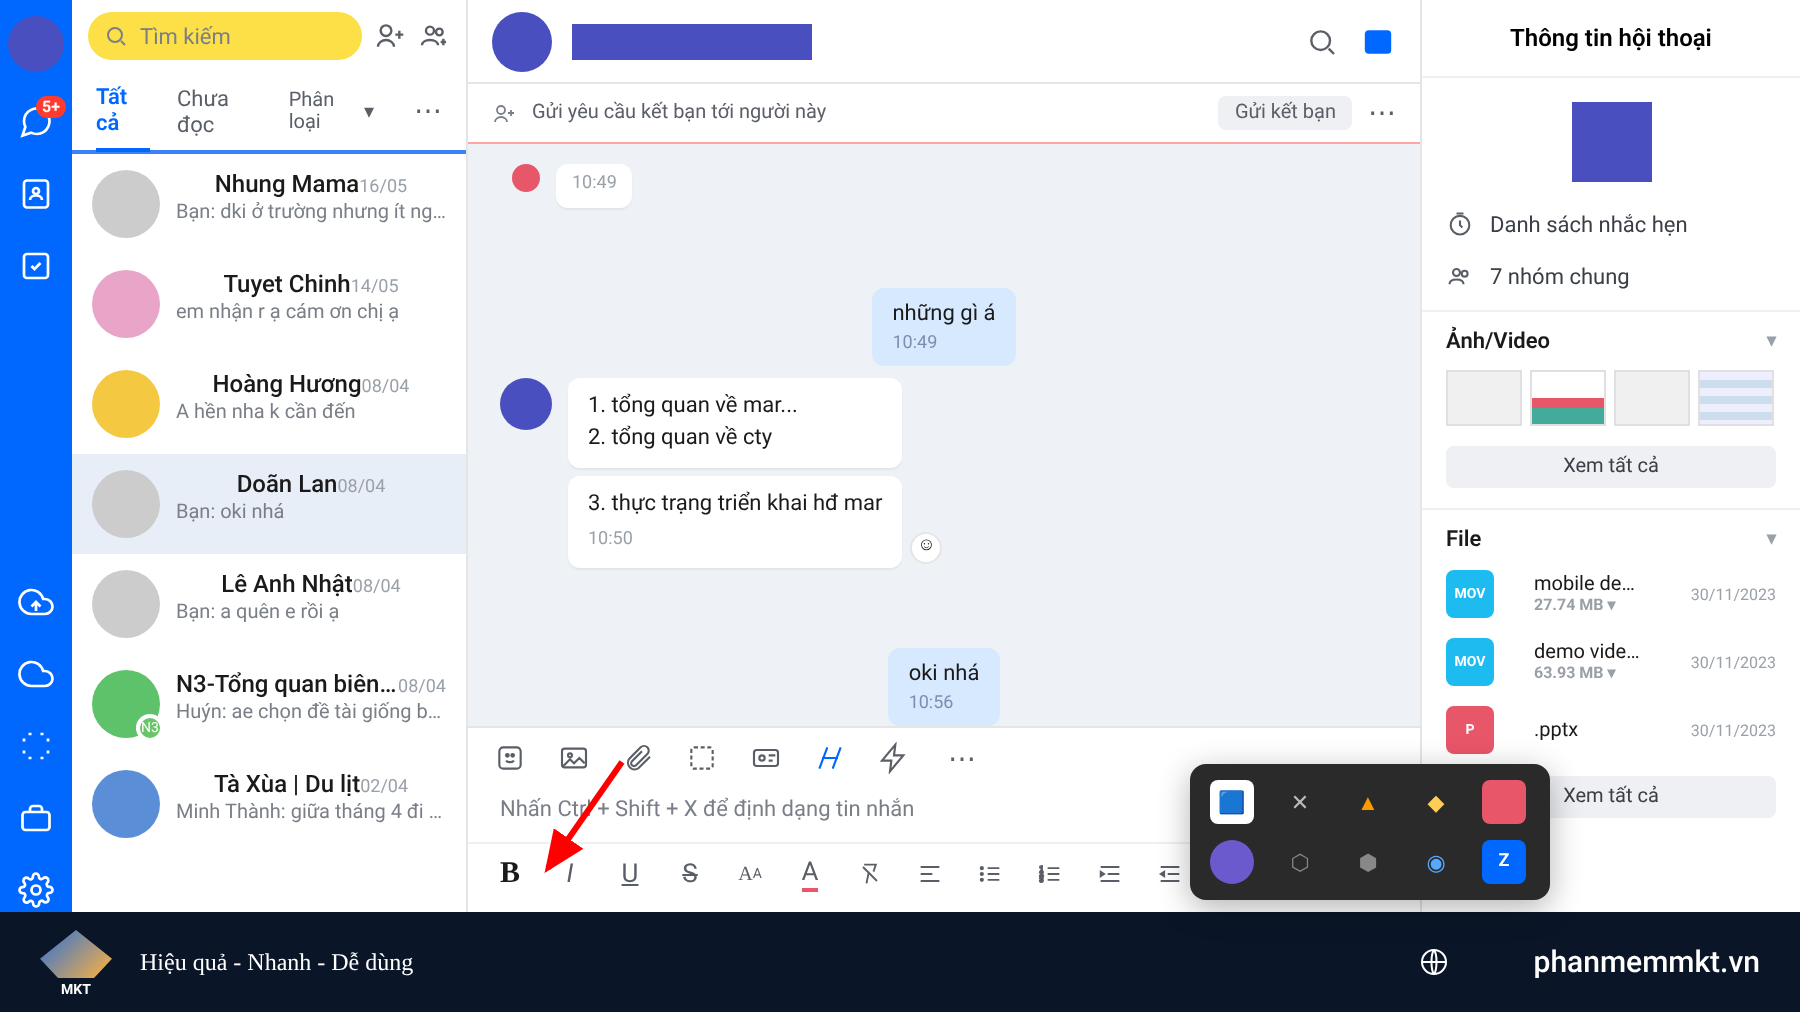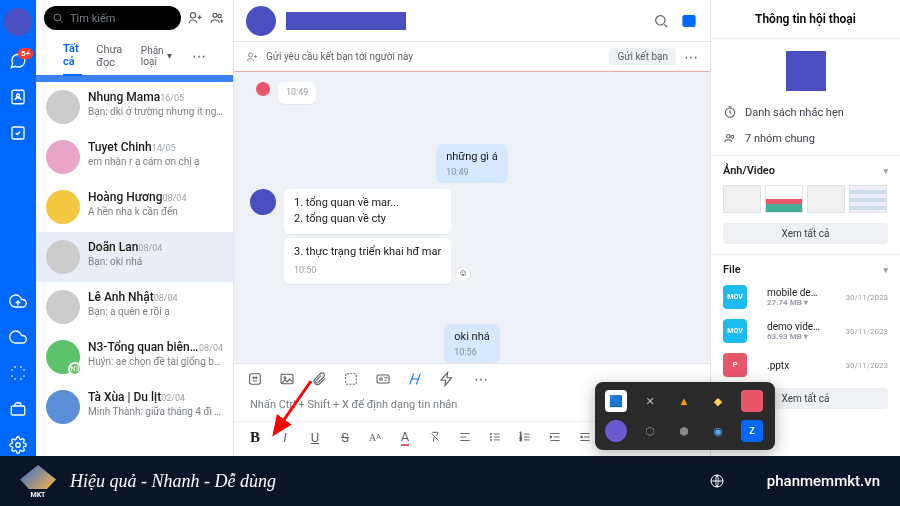--- a/index.html
+++ b/index.html
@@ -11,43 +11,43 @@
 .rail { width: 36px; background: #0068ff; display: flex; flex-direction: column; align-items: center; padding-top: 8px; gap: 14px; }
 .rail .avatar-top { width: 28px; height: 28px; border-radius: 50%; background: #4a4fbf; }
 .rail-icon { width: 22px; height: 22px; display: flex; align-items: center; justify-content: center; color: #fff; position: relative; cursor: pointer; }
 .rail-icon svg { width: 18px; height: 18px; stroke: #fff; fill: none; stroke-width: 1.8; }
 .rail .badge { position: absolute; top: -2px; right: -4px; background: #ff3b30; color: #fff; font-size: 8px; border-radius: 8px; padding: 1px 3px; font-weight: bold; }
 .rail .spacer { flex: 1; }
 
 
 .convlist { width: 198px; border-right: 1px solid #e5e5e5; display: flex; flex-direction: column; background: #fff; }
 .search-row { display: flex; align-items: center; padding: 6px 8px; gap: 6px; }
-.search-box { flex: 1; background: #000000; border-radius: 14px; height: 24px; display: flex; align-items: center; padding: 0 8px; gap: 6px; font-size: 11px; color: #7a7f87; }
+.search-box { flex: 1; background: #fde047; border-radius: 14px; height: 24px; display: flex; align-items: center; padding: 0 8px; gap: 6px; font-size: 11px; color: #7a7f87; }
 .search-box svg { width: 12px; height: 12px; stroke: #7a7f87; fill: none; stroke-width: 2; }
 .search-row .hdr-icon { width: 16px; height: 16px; cursor: pointer; }
 .search-row .hdr-icon svg { width: 16px; height: 16px; stroke: #5a5f67; fill: none; stroke-width: 1.8; }
 
-.tabs { display: flex; align-items: center; padding: 0 27px; border-bottom: 7px solid #3b82f6; font-size: 11px; gap: 14px; }
+.tabs { display: flex; align-items: center; padding: 0 12px; border-bottom: 2px solid #3b82f6; font-size: 11px; gap: 14px; }
 .tabs .tab { padding: 6px 0; color: #5a5f67; cursor: pointer; }
 .tabs .tab.active { color: #0068ff; font-weight: 600; border-bottom: 2px solid #0068ff; margin-bottom: -1px; }
 .tabs .sortlbl { margin-left: auto; font-size: 10px; color: #5a5f67; cursor: pointer; display: flex; align-items: center; gap: 2px; }
 .tabs .more { margin-left: 6px; color: #5a5f67; cursor: pointer; font-size: 14px; }
 
 .convs { flex: 1; overflow: hidden; }
 .conv { display: flex; padding: 8px 10px; gap: 8px; cursor: pointer; position: relative; }
 .conv.selected { background: #e8eef7; }
 .conv .av { width: 34px; height: 34px; border-radius: 50%; background: #ccc; flex-shrink: 0; position: relative; }
 .conv .av.yellow { background: #f5c842; }
 .conv .av.pink { background: #e8a5c8; }
 .conv .av.gray { background: #8a8f97; }
 .conv .av.green { background: #5dc26a; }
 .conv .av.blue { background: #5a8fd8; }
 .conv .av .mini { position: absolute; width: 14px; height: 14px; border-radius: 50%; background: #6ac46a; bottom: -2px; right: -2px; border: 2px solid #fff; font-size: 7px; color: #fff; display: flex; align-items: center; justify-content: center; }
 .conv .body { flex: 1; min-width: 0; }
-.conv .line1 { display: flex; justify-content: flex-start; align-items: baseline; }
+.conv .line1 { display: flex; justify-content: center; align-items: baseline; }
 .conv .name { font-size: 12px; color: #1a1a1a; font-weight: 500; white-space: nowrap; overflow: hidden; text-overflow: ellipsis; }
 .conv .time { font-size: 9px; color: #9aa0a8; }
 .conv .preview { font-size: 10px; color: #7a7f87; white-space: nowrap; overflow: hidden; text-overflow: ellipsis; margin-top: 2px; }
 
 
 .chat { flex: 1; display: flex; flex-direction: column; background: #fff; }
 .chat-header { height: 42px; display: flex; align-items: center; padding: 0 12px; border-bottom: 1px solid #e5e5e5; gap: 10px; }
 .chat-header .chav { width: 30px; height: 30px; border-radius: 50%; background: #4a4fbf; }
 .chat-header .chtitle { width: 120px; height: 18px; background: #4a4fbf; }
 .chat-header .sp { flex: 1; }
@@ -112,21 +112,21 @@
 
 
 .tray { position: absolute; right: 125px; top: 382px; background: #2a2a2a; border-radius: 8px; padding: 8px 10px; display: grid; grid-template-columns: repeat(5, 24px); gap: 8px 10px; z-index: 40; box-shadow: 0 4px 16px rgba(0,0,0,0.3); }
 .tray .ti { width: 22px; height: 22px; border-radius: 4px; display: flex; align-items: center; justify-content: center; font-size: 11px; cursor: pointer; }
 
 
 .footer { height: 50px; background: #0a1628; display: flex; align-items: center; padding: 0 20px; color: #fff; gap: 14px; }
 .footer .logo { width: 36px; height: 32px; position: relative; }
 .footer .logo-shape { width: 100%; height: 24px; background: linear-gradient(135deg, #2a6fd8, #ffb340); clip-path: polygon(50% 0, 100% 60%, 75% 100%, 25% 100%, 0 60%); }
 .footer .logo-txt { font-size: 7px; font-weight: bold; position: absolute; bottom: -2px; left: 0; right: 0; text-align: center; }
-.footer .tagline { font-size: 18px; font-style: italic; font-family: Georgia, serif; }
+.footer .tagline { font-size: 12px; font-family: Georgia, serif; }
 .footer .sp { flex: 1; }
 .footer .globe { width: 16px; height: 16px; }
 .footer .site { font-size: 15px; font-weight: 500; margin-left: 28px; }
 </style>
 </head>
 <body>
 
 <div class="app">
 
   <div class="rail">

